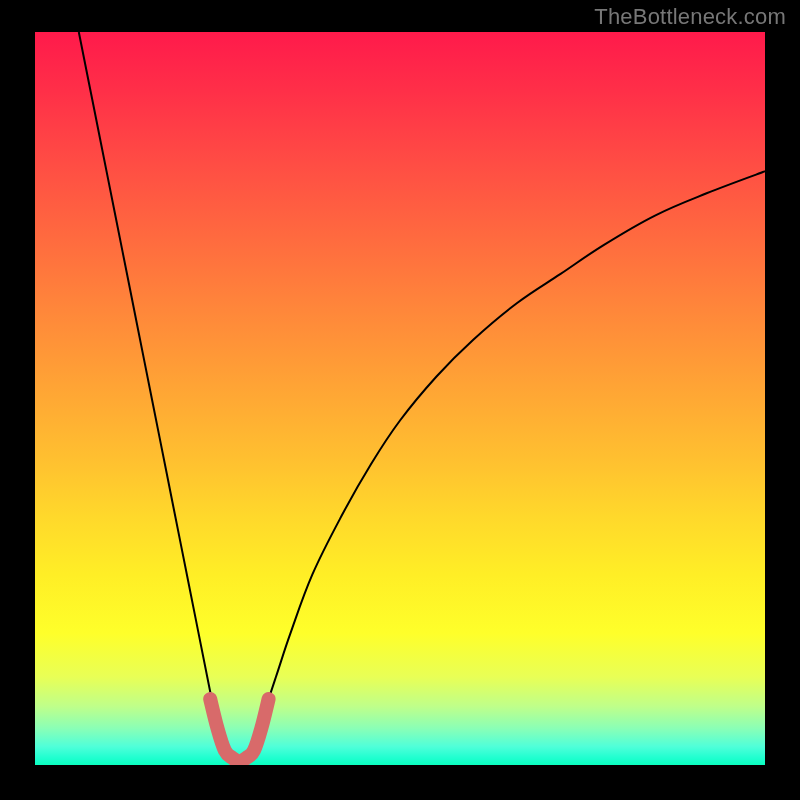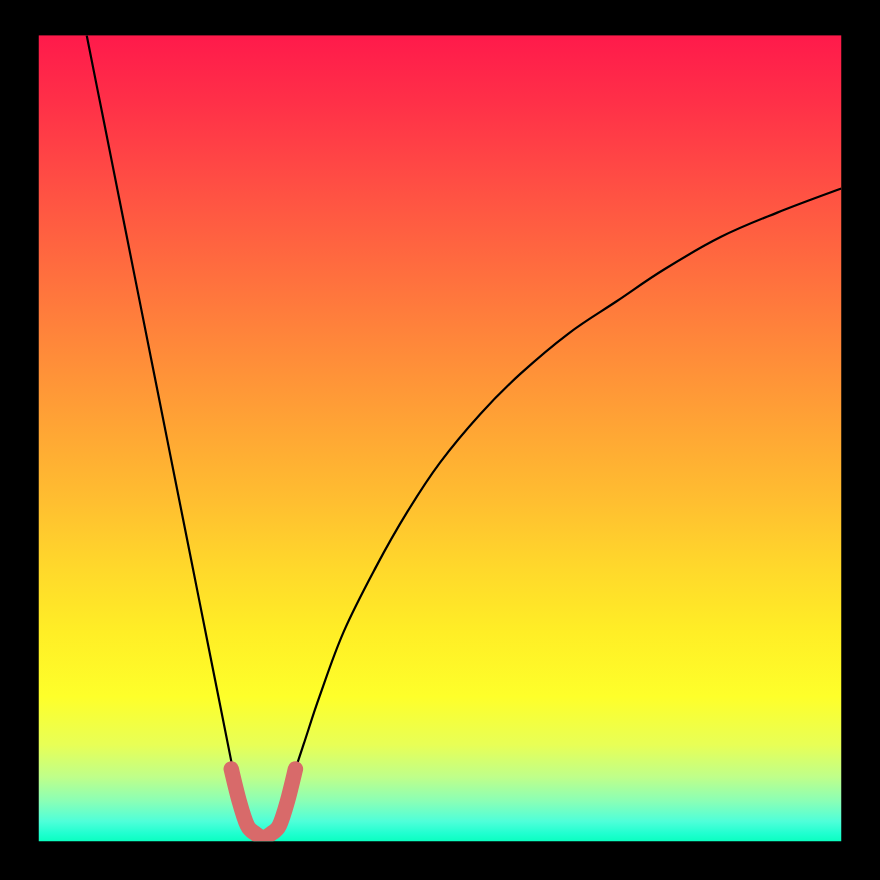--- a/index.html
+++ b/index.html
@@ -63,20 +63,21 @@
     left: 0; top: 0;
     width: 730px;
     height: 733px;
     z-index: 3;
   }
 </style>
 </head>
 <body>
 
 <div class="outer">
+  <div class="watermark">TheBottleneck.com</div>
 
   <div class="plot-area">
     <div class="gradient"></div>
 
     <svg class="curve" viewBox="0 0 730 733" preserveAspectRatio="none">
       <path d="M 43.8 0.0 C 46.4 13.2, 53.1 46.9, 58.4 73.3 C 63.7 99.7, 67.7 120.2, 73.0 146.6 C 78.3 173.0, 82.3 193.5, 87.6 219.9 C 92.9 246.3, 96.9 266.8, 102.2 293.2 C 107.5 319.6, 111.5 340.1, 116.8 366.5 C 122.1 392.9, 126.1 413.4, 131.4 439.8 C 136.7 466.2, 140.7 486.7, 146.0 513.1 C 151.3 539.5, 155.3 560.0, 160.6 586.4 C 165.9 612.8, 171.3 641.2, 175.2 659.7 C 179.1 678.2, 179.9 679.8, 182.5 689.0 C 185.1 698.3, 187.2 704.4, 189.8 711.0 C 192.4 717.6, 194.5 722.4, 197.1 725.7 C 199.7 729.0, 201.8 729.3, 204.4 729.3 C 207.0 729.3, 209.1 729.0, 211.7 725.7 C 214.3 722.4, 216.4 717.6, 219.0 711.0 C 221.6 704.4, 222.4 700.9, 226.3 689.0 C 230.2 677.1, 235.6 660.9, 240.9 645.0 C 246.2 629.2, 248.9 619.5, 255.5 601.1 C 262.1 582.6, 268.2 563.5, 277.4 542.4 C 286.6 521.3, 296.1 503.6, 306.6 483.8 C 317.1 464.0, 325.3 449.6, 335.8 432.5 C 346.3 415.3, 353.2 404.3, 365.0 388.5 C 376.8 372.7, 388.4 359.0, 401.5 344.5 C 414.6 330.0, 423.5 321.1, 438.0 307.9 C 452.5 294.7, 466.0 283.1, 481.8 271.2 C 497.6 259.3, 509.8 252.4, 525.6 241.9 C 541.4 231.3, 552.3 223.1, 569.4 212.6 C 586.5 202.0, 602.1 192.5, 620.5 183.3 C 638.9 174.0, 651.9 169.2, 671.6 161.3 C 691.3 153.3, 719.5 143.2, 730.0 139.3" fill="none" stroke="#000000" stroke-width="2"></path>
       <path d="M 175.2 667.0 C 176.5 672.3, 179.9 687.1, 182.5 696.4 C 185.1 705.6, 187.2 713.1, 189.8 718.3 C 192.4 723.6, 194.5 723.7, 197.1 725.7 C 199.7 727.6, 201.8 729.3, 204.4 729.3 C 207.0 729.3, 209.1 727.6, 211.7 725.7 C 214.3 723.7, 216.4 723.6, 219.0 718.3 C 221.6 713.1, 223.7 705.6, 226.3 696.4 C 228.9 687.1, 232.3 672.3, 233.6 667.0" fill="none" stroke="#d86a6a" stroke-width="14" stroke-linecap="round" stroke-linejoin="round"></path>
     </svg>
   </div>
 </div>

